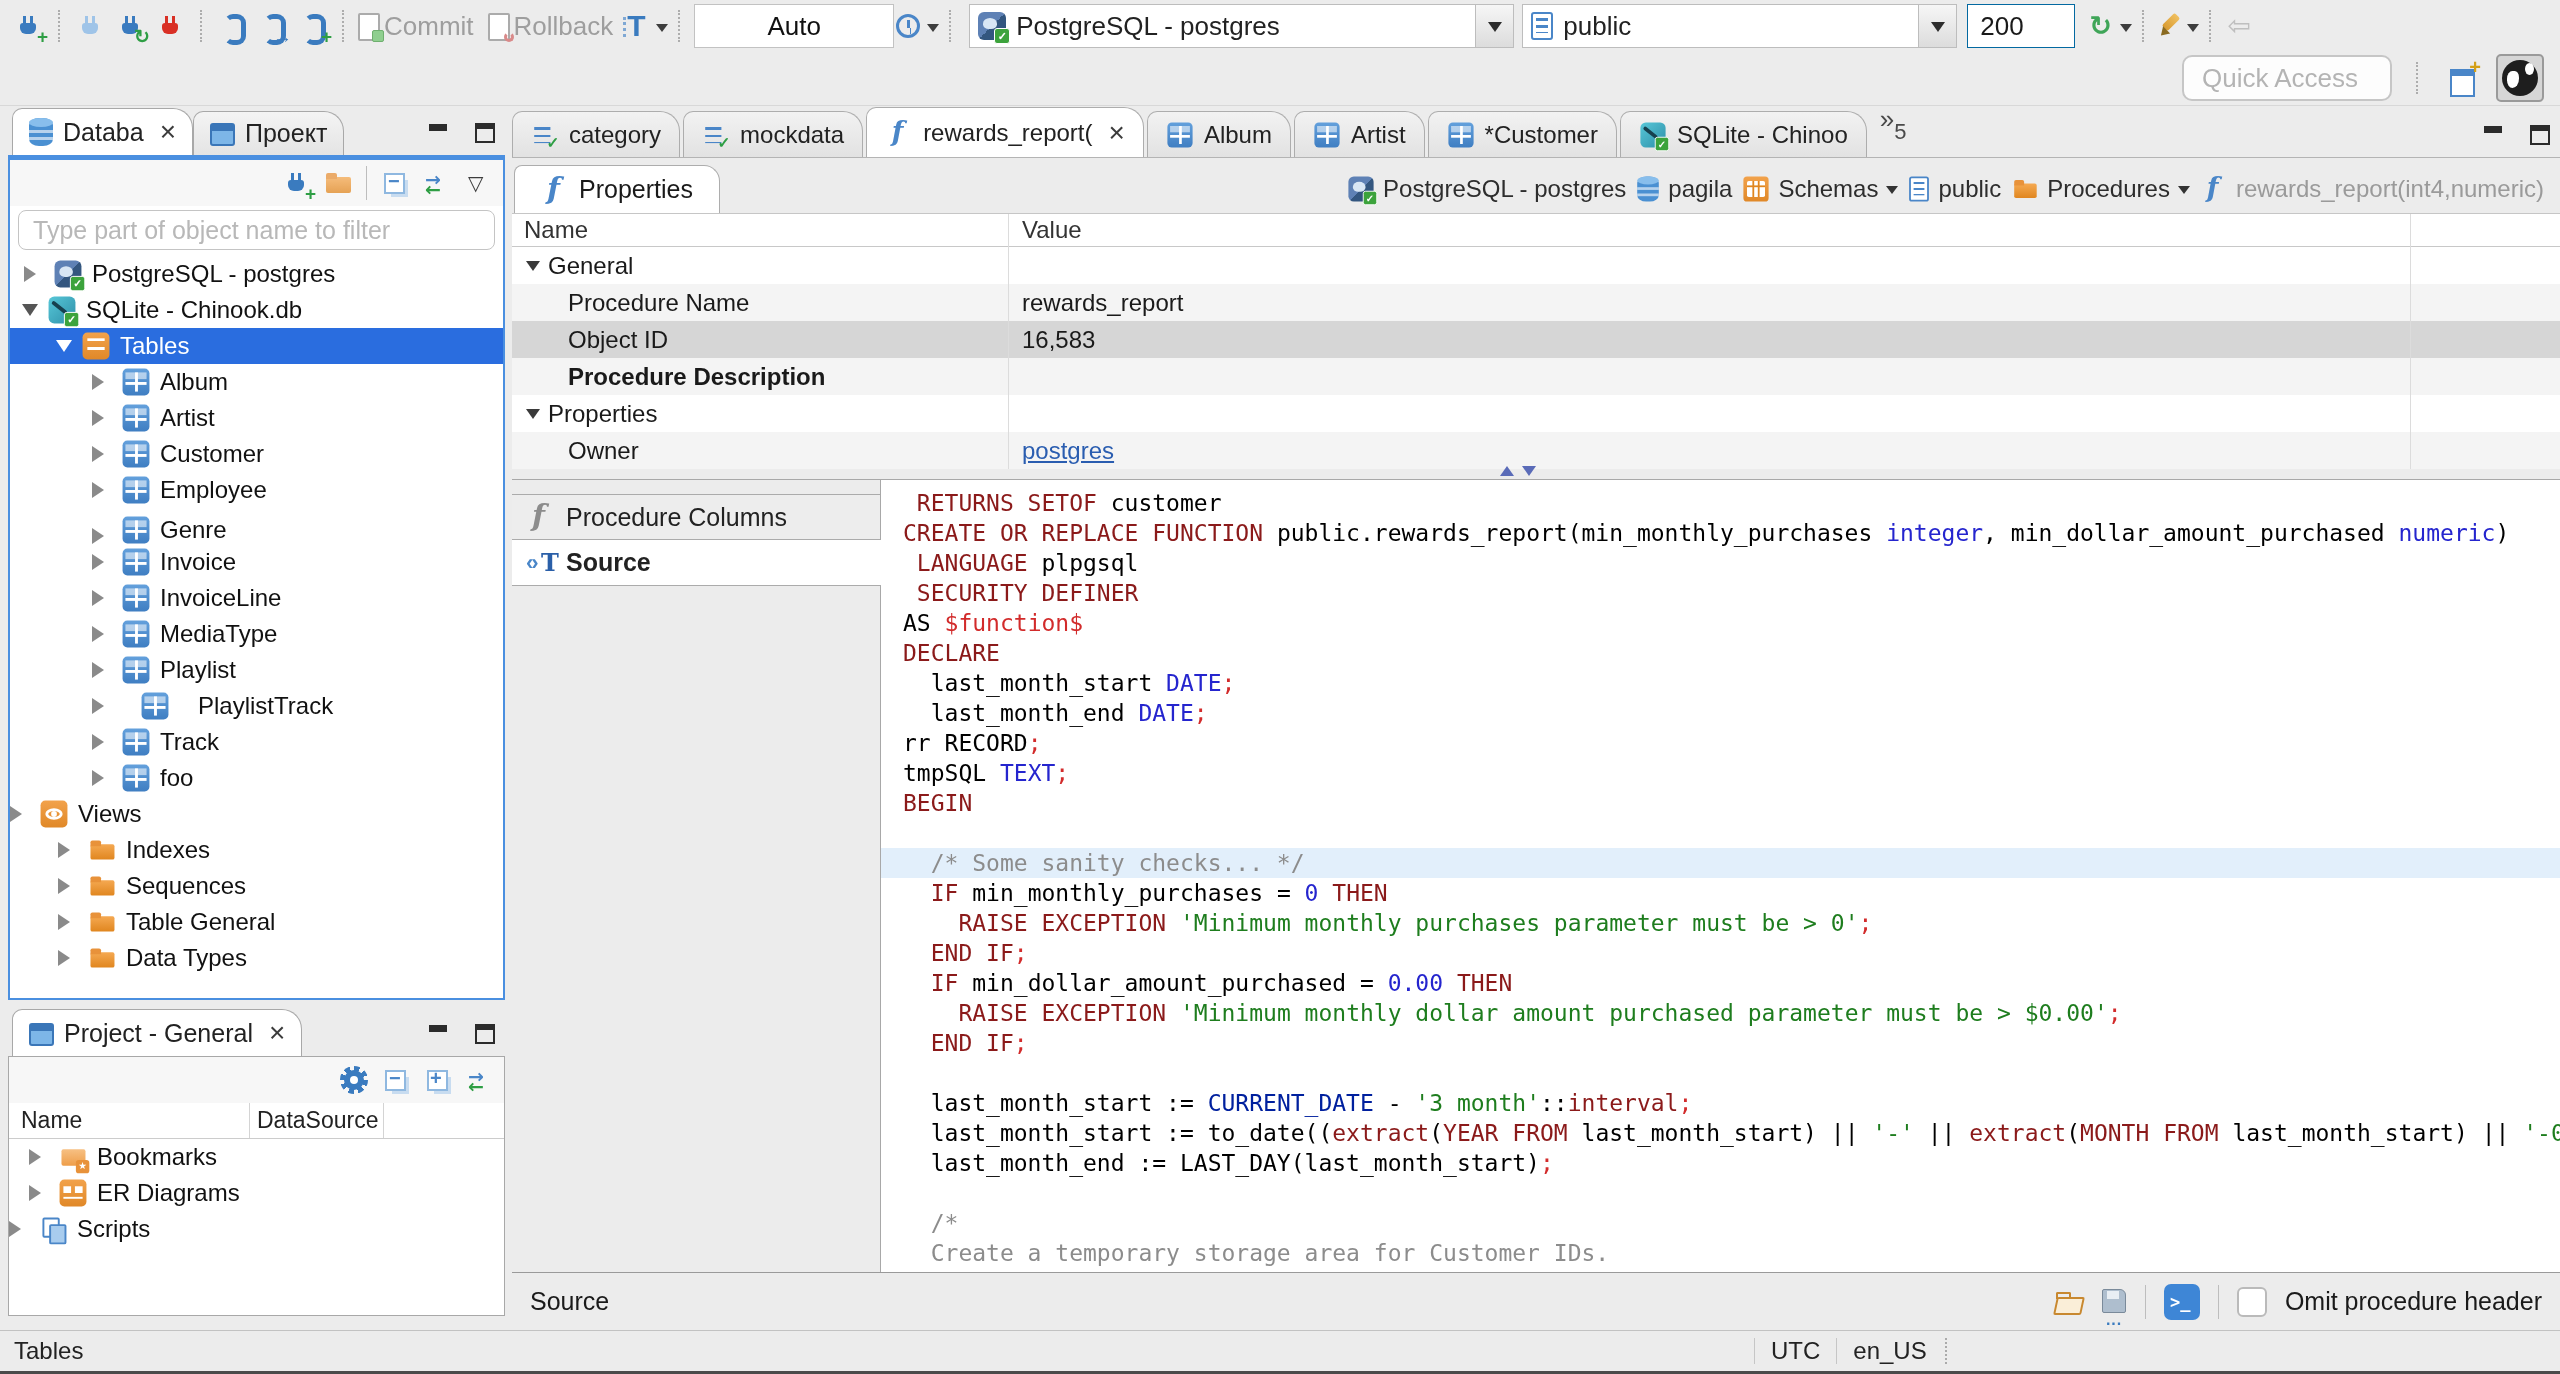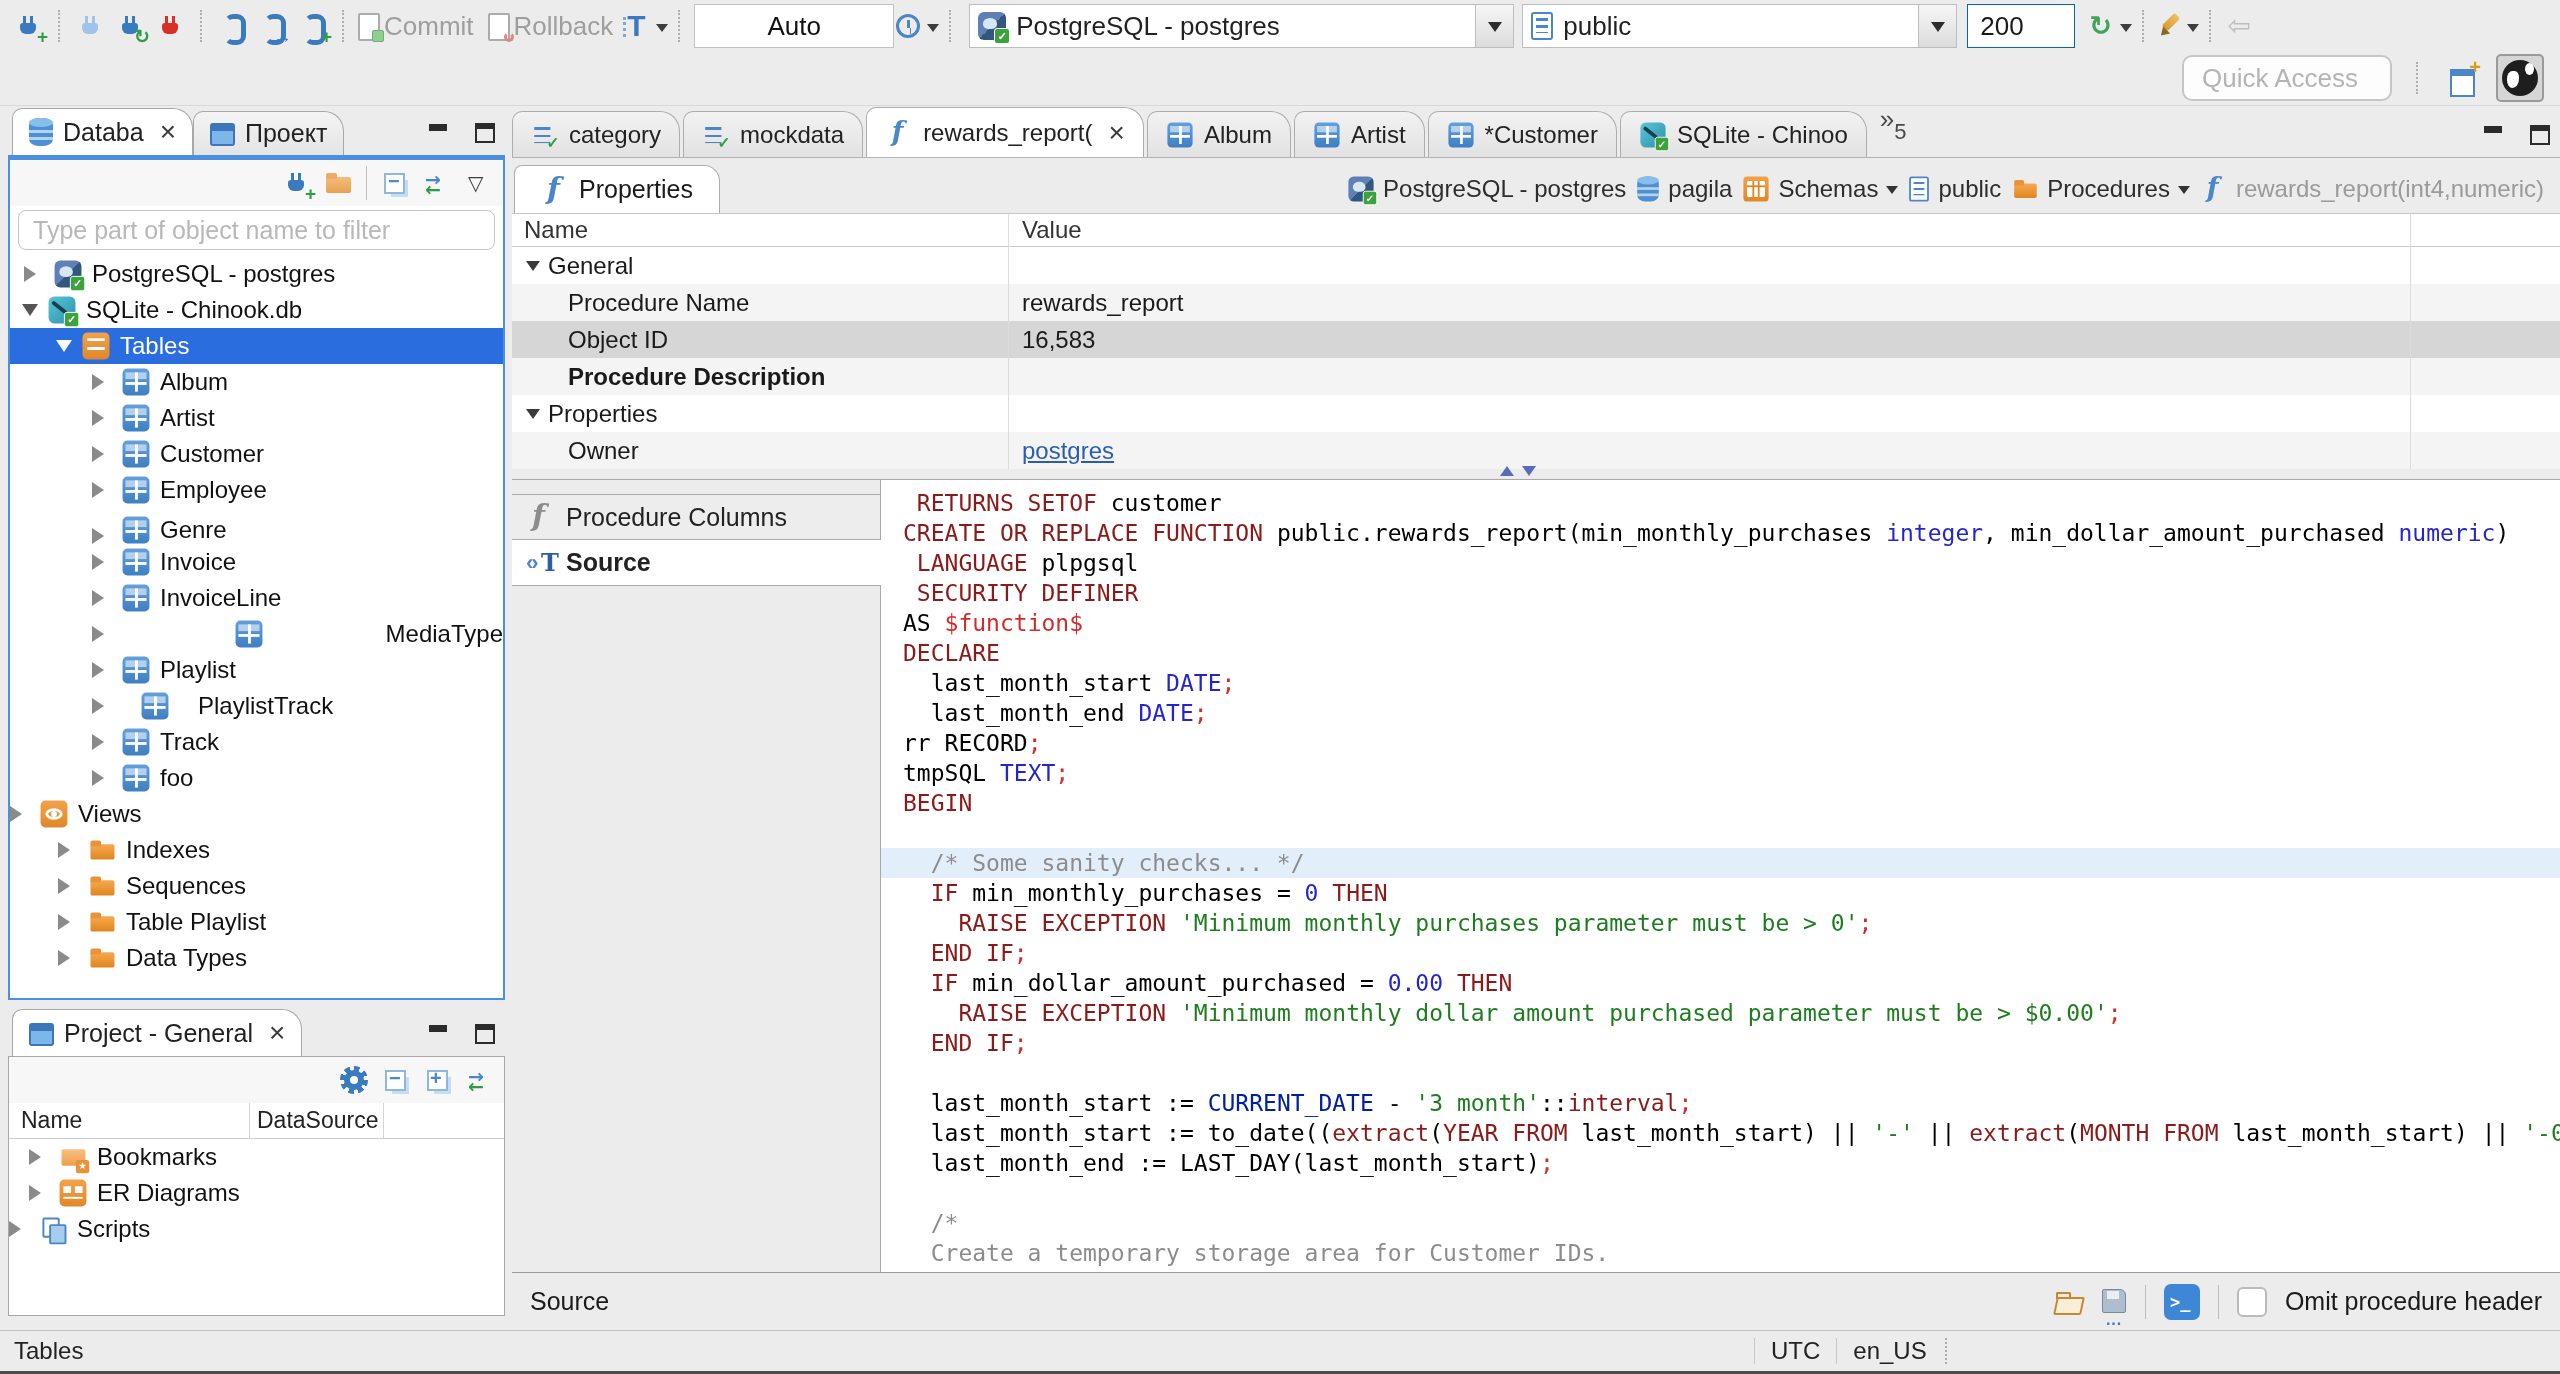--- a/index.html
+++ b/index.html
@@ -376,21 +376,21 @@
         <div class="trow" style="padding-left: 82px;">
           <span class="tw tw-r"></span>
           <span class="ic ic-table"></span>
           <span class="tlabel">Invoice</span>
         </div>
         <div class="trow" style="padding-left: 82px;">
           <span class="tw tw-r"></span>
           <span class="ic ic-table"></span>
           <span class="tlabel">InvoiceLine</span>
         </div>
-        <div class="trow" style="padding-left: 82px; justify-content: space-between;">
+        <div class="trow" style="padding-left: 82px;">
           <span class="tw tw-r"></span>
           <span class="ic ic-table"></span>
           <span class="tlabel">MediaType</span>
         </div>
         <div class="trow" style="padding-left: 82px;">
           <span class="tw tw-r"></span>
           <span class="ic ic-table"></span>
           <span class="tlabel">Playlist</span>
         </div>
         <div class="trow" style="padding-left: 82px; gap: 19px;">
@@ -419,21 +419,21 @@
           <span class="tlabel">Indexes</span>
         </div>
         <div class="trow" style="padding-left: 48px;">
           <span class="tw tw-r"></span>
           <span class="ic ic-folder"></span>
           <span class="tlabel">Sequences</span>
         </div>
         <div class="trow" style="padding-left: 48px;">
           <span class="tw tw-r"></span>
           <span class="ic ic-folder"></span>
-          <span class="tlabel">Table Playlist</span>
+          <span class="tlabel">Table General</span>
         </div>
         <div class="trow" style="padding-left: 48px;">
           <span class="tw tw-r"></span>
           <span class="ic ic-folder"></span>
           <span class="tlabel">Data Types</span>
         </div>
       </div>
   </div>
 </section>
 

